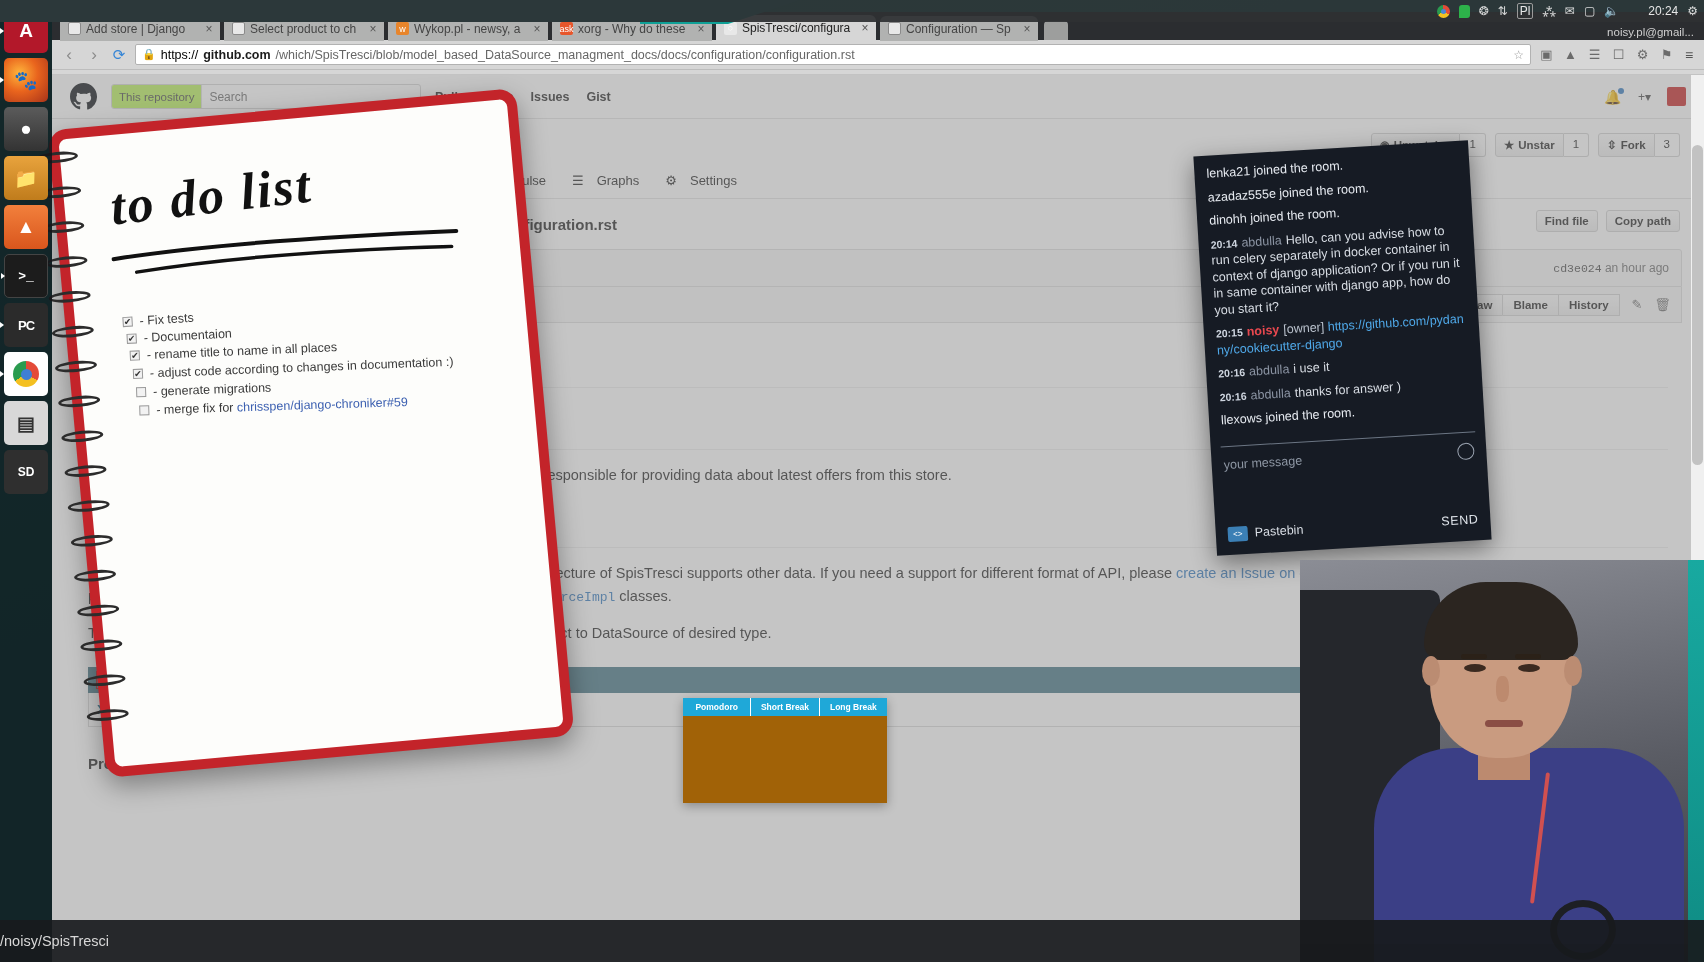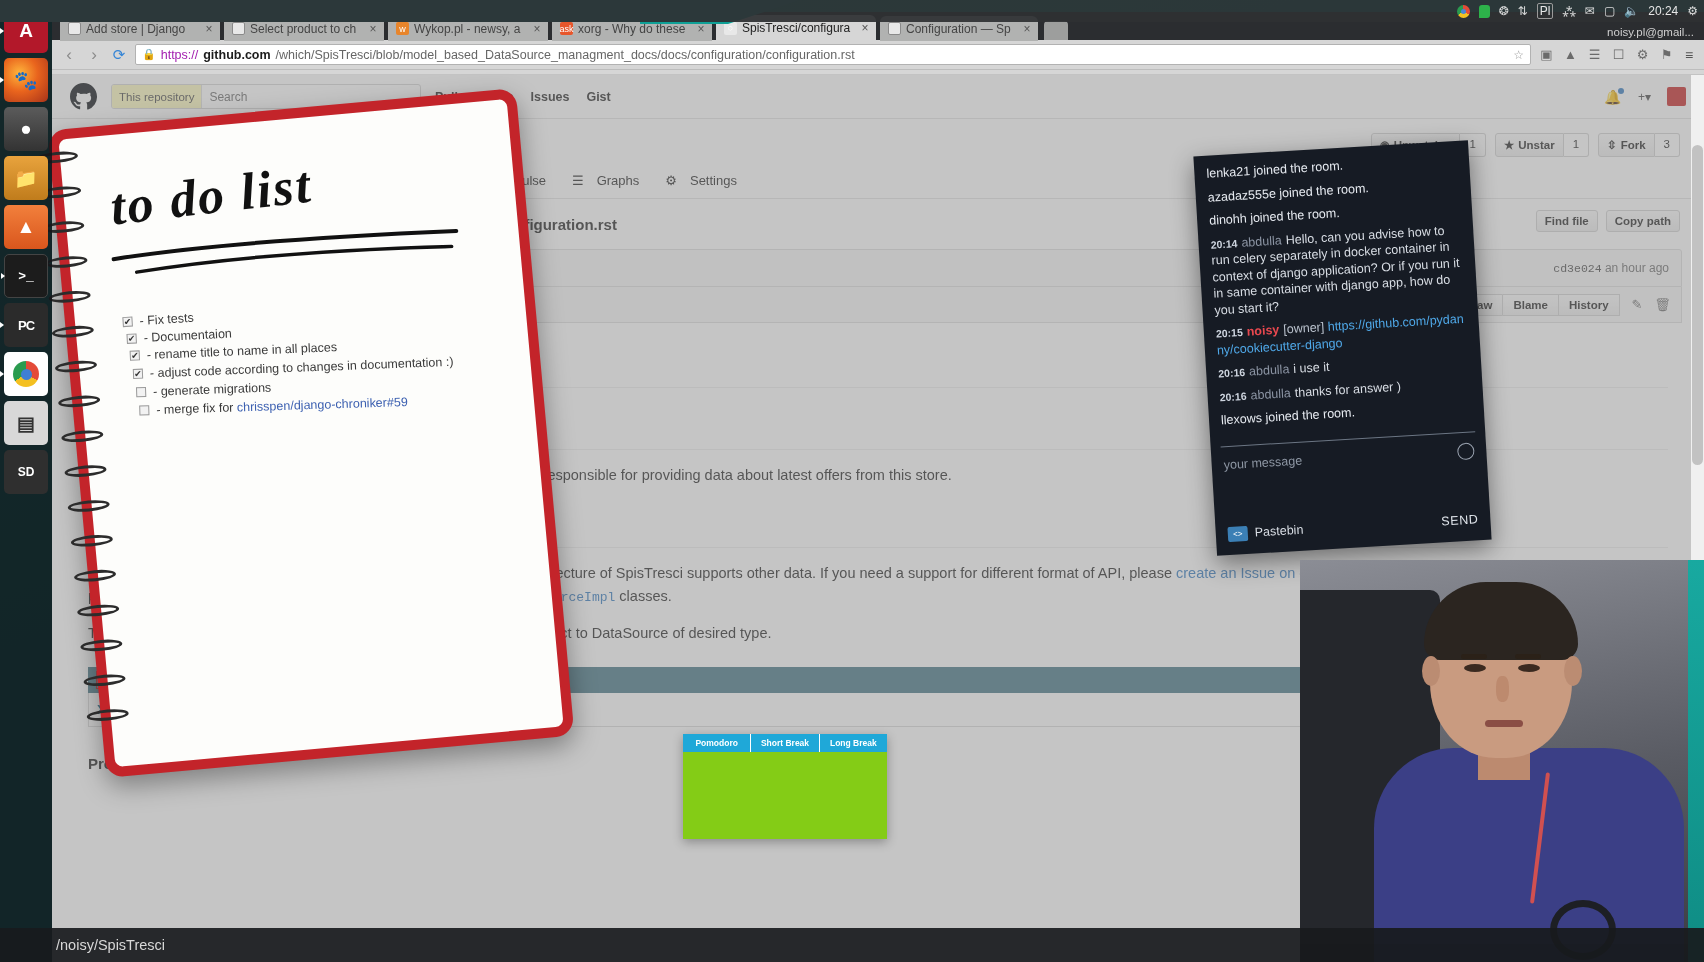--- a/index.html
+++ b/index.html
@@ -73,21 +73,21 @@
   }
   .tray-ic { font-size:12px; line-height:1; opacity:.92; }
   .tray-chrome {
     width:13px;height:13px;border-radius:50%;
     background: conic-gradient(#e44b38 0 33%, #f4c020 0 66%, #2a9b4f 0 100%);
     position:relative;
   }
   .tray-chrome::after{content:"";position:absolute;left:4px;top:4px;width:5px;height:5px;border-radius:50%;background:#4a86d6;}
   .tray-hangouts{ width:11px;height:13px;background:#2db24a;border-radius:3px 3px 3px 0;}
   .tray-pl{ font-size:12px;border:1px solid #9a9a9a;padding:0 2px;border-radius:2px;}
-  .tray-clock{ font-size:12px; }
+  .tray-clock{ font-size:12px;margin-left:20px; }
 
   
   .teal-corner {
     position:absolute; left:0; top:0; width:720px; height:22px;
     background:#0fa096; z-index:55;
   }
   .teal-diag {
     position:absolute; left:640px; top:0; width:160px; height:24px;
     background:#0fa096; z-index:54;
     clip-path: polygon(0 0, 100% 0, 55% 100%, 0% 100%);
@@ -144,21 +144,21 @@
   .nav-btn { font-size:17px; color:#8b8b8b; width:18px; text-align:center; }
   .nav-btn.reload { color:#3585d6; font-size:15px; }
   .omnibox {
     flex:1 1 auto; height:21px; background:#fff;
     border:1px solid #b2b2b2; border-radius:2px;
     display:flex; align-items:center; padding:0 6px; gap:5px;
     font-size:12.5px; color:#555;
     overflow:hidden; white-space:nowrap;
   }
   .lock { color:#2f8d2f; font-size:11px; }
-  .url-scheme { color:#a21caf; }
+  .url-scheme { color:#000000; }
   .url-host { color:#1c1c1c; font-weight:bold; }
   .url-path { color:#666; }
   .omni-star { margin-left:auto; color:#9a9a9a; font-size:12px;}
   .ext-ic { width:17px; text-align:center; font-size:13px; color:#6b6b6b; }
   .menu-ic { width:14px; text-align:center; font-size:14px; color:#555; }
 
   
   .bookmarkbar {
     height:5px; background:#d6d6d6; border-bottom:1px solid #c3c3c3;
   }
@@ -181,21 +181,21 @@
   }
   .gh-logo { width:27px;height:27px; }
   .gh-search {
     display:flex; align-items:center; height:25px;
     border:1px solid #d8d8d8; border-radius:3px; overflow:hidden;
     background:#fff; width:310px;
   }
   .gh-scope {
     font-size:11.5px; color:#555; padding:0 7px; height:100%;
     display:flex; align-items:center; border-right:1px solid #e0e0e0;
-    background:#fef9c3; white-space:nowrap;
+    background:#bef264; white-space:nowrap;
   }
   .gh-search input {
     border:0; outline:0; font-size:12px; padding:0 7px; flex:1 1 auto;
     font-family:"Liberation Sans",sans-serif; color:#333;
   }
   .gh-nav { display:flex; gap:17px; font-size:12.5px; font-weight:bold; color:#333; }
   .gh-right { margin-left:auto; display:flex; align-items:center; gap:16px; color:#555;}
   .bell { position:relative; font-size:14px; }
   .bell .dot { position:absolute; right:-2px; top:-1px; width:6px;height:6px;border-radius:50%;background:#4183c4;}
   .gh-plus { font-size:12px; }
@@ -351,22 +351,22 @@
   .todo-item a { color:#3b5fb0; text-decoration:none; }
   .todo-item.i1 { transform: rotate(0deg) translateX(0px); }
   .todo-item.i2 { transform: rotate(0.6deg) translateX(3px); }
   .todo-item.i3 { transform: rotate(1.2deg) translateX(5px); }
   .todo-item.i4 { transform: rotate(1.4deg) translateX(7px); }
   .todo-item.i5 { transform: rotate(1.6deg) translateX(9px); }
   .todo-item.i6 { transform: rotate(1.8deg) translateX(11px); }
 
   
   .pomo {
-    position:absolute; left:683px; top:734px; width:204px; height:105px;
-    background:#84cc16; z-index:34;
+    position:absolute; left:683px; top:698px; width:204px; height:105px;
+    background:#a16207; z-index:34;
     box-shadow:0 3px 10px rgba(0,0,0,.3);
   }
   .pomo-tabs { display:flex; height:18px; }
   .pomo-tab {
     flex:1 1 0; background:#1fa8d8; color:#fff;
     font-size:8.5px; font-weight:bold;
     display:flex; align-items:center; justify-content:center;
     border-right:1px solid #fff;
   }
   .pomo-tab:last-child { border-right:0; }
@@ -463,23 +463,23 @@
     position:absolute; left:0; right:0; bottom:0; height:18px;
     background:rgba(0,0,0,.18);
   }
   .wc-edge-r {
     position:absolute; right:0; top:0; width:16px; height:100%;
     background:linear-gradient(#18a9a0,#0f8c84);
   }
 
   
   .bottombar {
-    position:absolute; left:0; bottom:0; width:1704px; height:34px;
+    position:absolute; left:0; bottom:0; width:1704px; height:42px;
     background:rgba(24,26,29,0.92); z-index:70;
-    display:flex; align-items:center; padding-left:56px;
+    display:flex; align-items:center; 
     color:#d8d8d8; font-size:14.5px;
   }
 </style>
 </head>
 <body>
 
 <div id="root">
 
   <div class="desktop-bg"></div>
 

